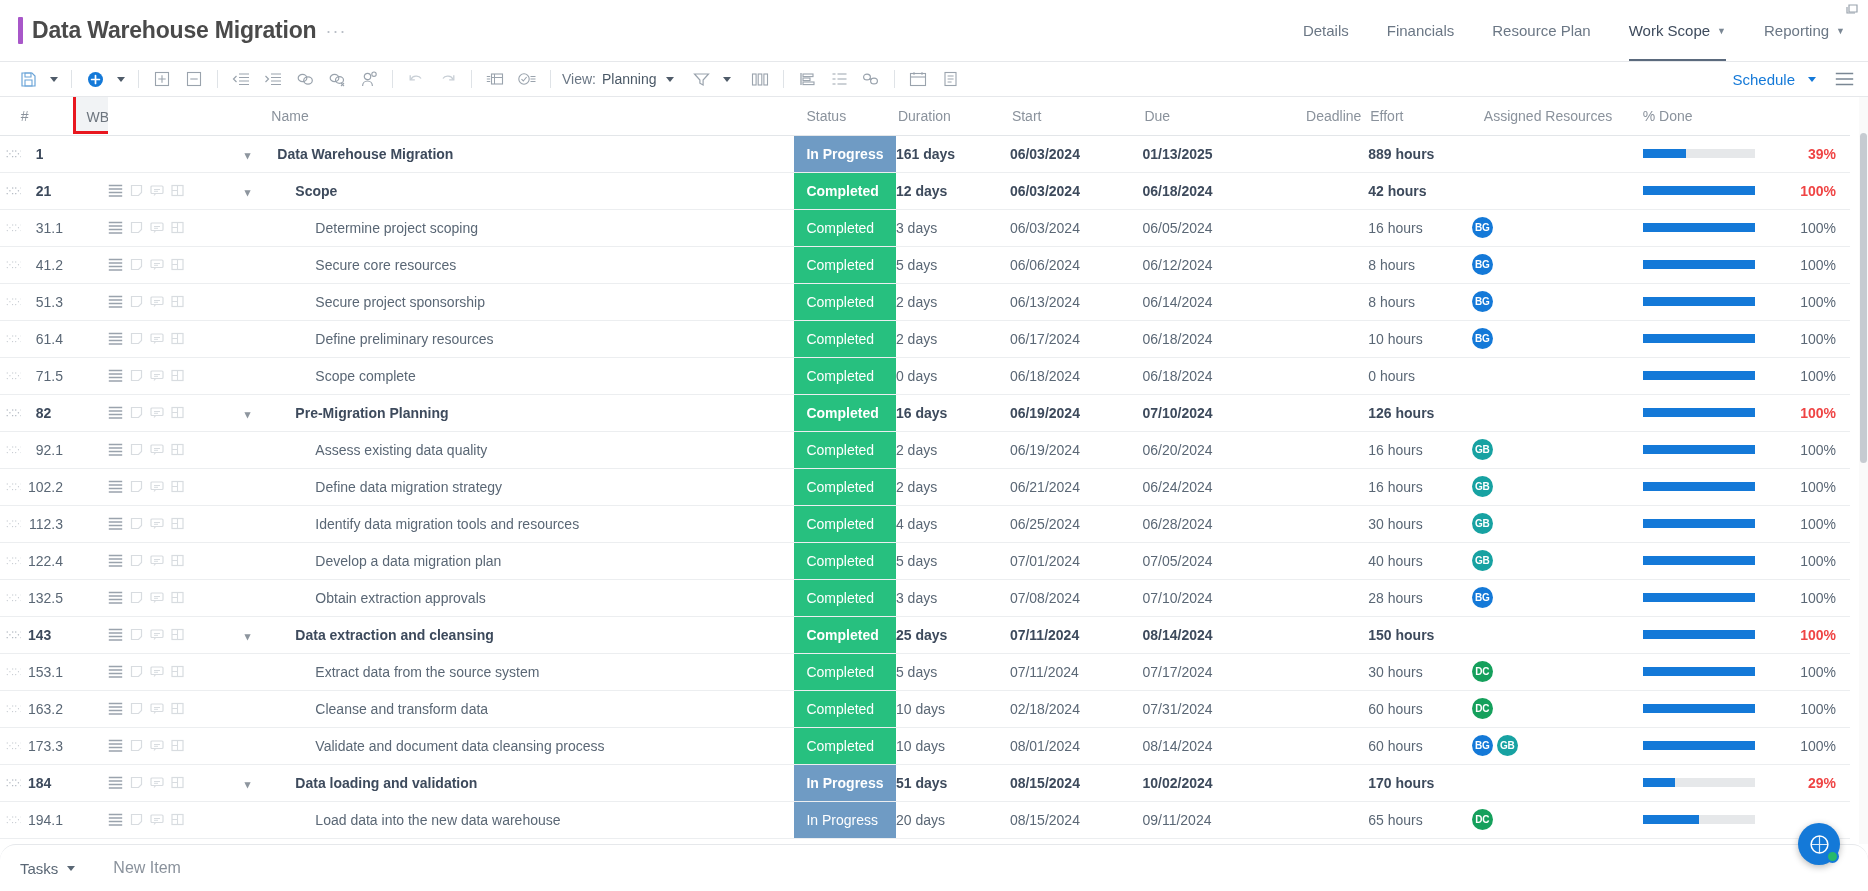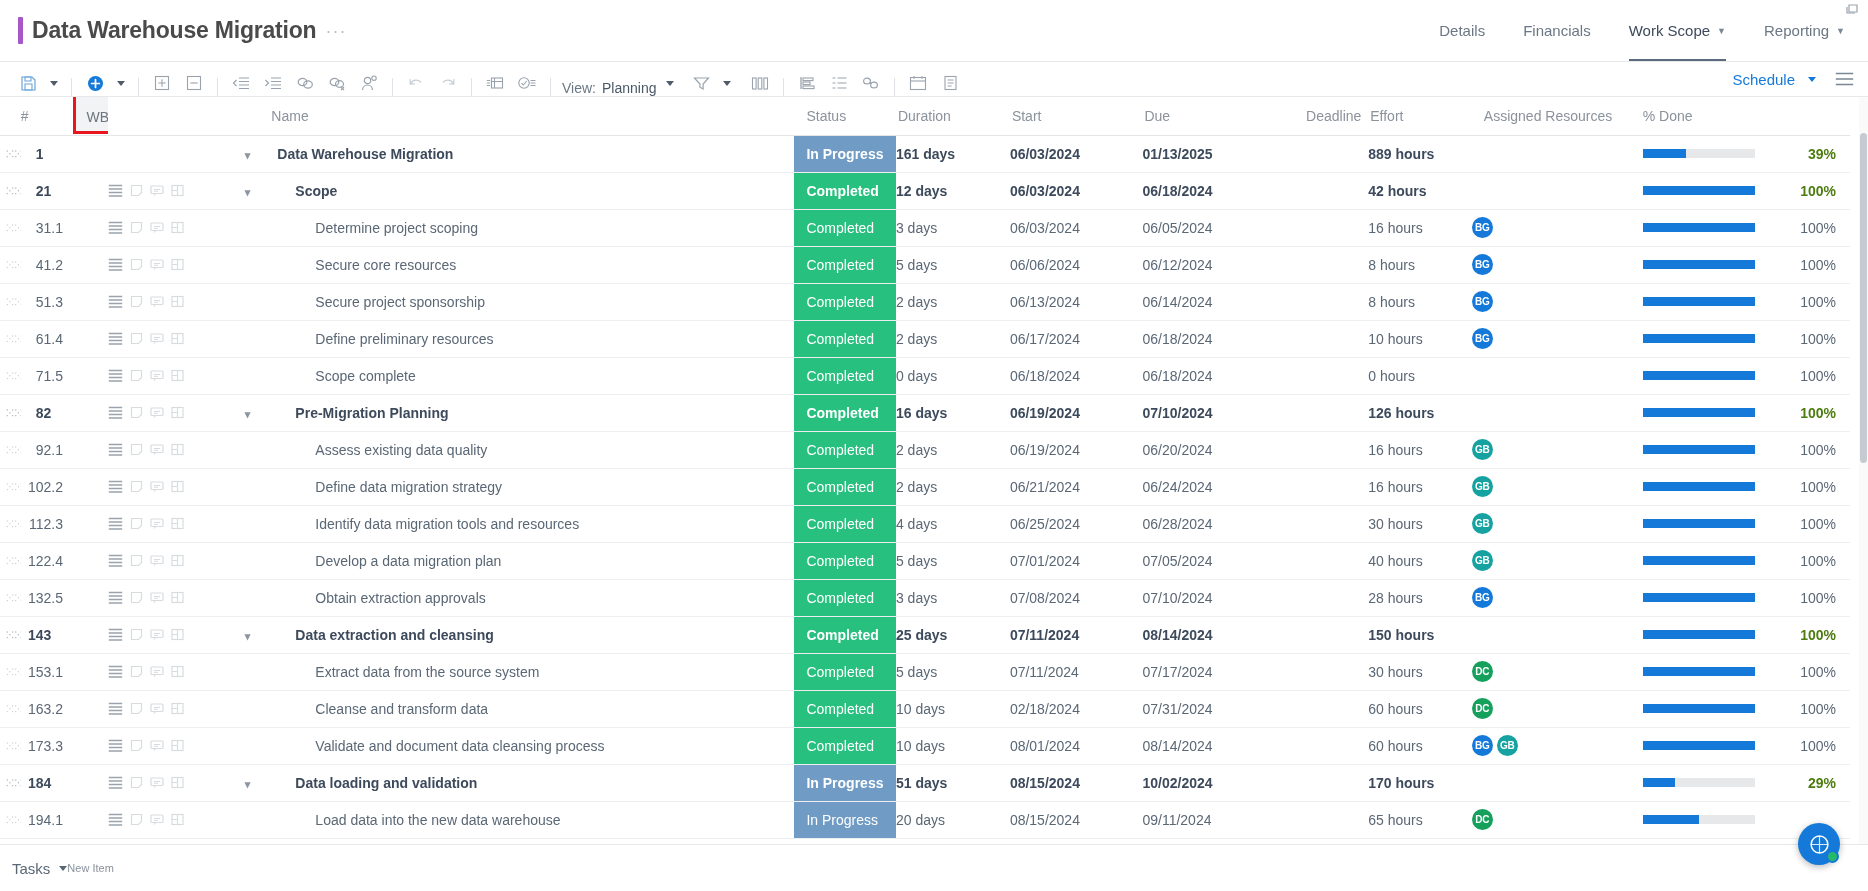--- a/index.html
+++ b/index.html
@@ -35,21 +35,21 @@
   }
   .nav-caret { margin-left:7px; font-size:9px; color:#7a8794; }
   .winbtn { position:absolute; right:8px; top:3px; width:14px; height:12px; }
   .winbtn svg { display:block; }
 
   
   .toolbar {
     height:35px; flex:0 0 35px; display:flex; align-items:center;
     border-bottom:1px solid #e6e8eb; background:#fff; padding:0 12px;
   }
-  .tb { display:flex; align-items:flex-end; height:100%; }
+  .tb { display:flex; align-items:center; height:100%; }
   .ic {
     width:26px; height:26px; display:flex; align-items:center; justify-content:center;
     color:#9aa3ad; cursor:pointer; margin:0 3px; flex:0 0 auto;
   }
   .ic.blue { color:#1479d8; }
   .ic svg { display:block; }
   .caret-btn { width:16px; height:26px; display:flex; align-items:center; justify-content:center; cursor:pointer; margin:0 2px; }
   .caret-btn .tri { width:0;height:0;border-left:4.5px solid transparent;border-right:4.5px solid transparent;border-top:5px solid #4f5b69; }
   .sep { width:1px; height:18px; background:#dfe3e7; margin:0 7px; flex:0 0 auto; }
   .tb-label { font-size:14px; color:#6b7785; margin:0 6px 0 4px; }
@@ -123,34 +123,34 @@
 
   .avatar {
     width:21px;height:21px;border-radius:50%;display:inline-flex;align-items:center;justify-content:center;
     color:#fff;font-size:10px;font-weight:bold;margin-right:4px;vertical-align:middle;letter-spacing:-0.2px;
   }
 
   .pct-wrap { display:flex; align-items:center; width:100%; }
   .pbar { width:112px; height:9px; background:#e6e8ea; position:relative; overflow:hidden; }
   .pbar > i { display:block; height:100%; background:#1479d8; }
   .pct-txt { margin-left:auto; padding-right:14px; font-size:14px; color:#5a6775; }
-  tr.summary .pct-txt { font-weight:bold; color:#4d7c0f; }
+  tr.summary .pct-txt { font-weight:bold; color:#ef4444; }
 
   
   .vscroll { position:absolute; right:0; top:0; width:9px; height:100%; background:#fafafa; }
   .vscroll > i { position:absolute; left:1px; top:36px; width:7px; height:330px; background:#c6cbd1; border-radius:4px; display:block; }
 
   
   .footer {
     height:47px; flex:0 0 47px; border-top:1px solid #e6e8eb; background:#fff;
-    display:flex; align-items:center; padding-left:12px; position:relative;
+    display:flex; align-items:center; padding-left:20px; position:relative;border-radius:16px;
   }
   .f-tasks { font-size:15px; color:#5a6775; display:flex; align-items:center; cursor:pointer; }
   .f-tasks .tri { width:0;height:0;border-left:4.5px solid transparent;border-right:4.5px solid transparent;border-top:5px solid #5a6775; margin-left:9px; }
-  .f-new { font-size:11px; color:#8a929c; cursor:pointer; }
+  .f-new { font-size:16px; color:#8a929c; margin-left:38px; cursor:pointer; }
 
   .fab {
     position:absolute; right:28px; bottom:26px; width:42px; height:42px; border-radius:50%;
     background:#1479d8; display:flex; align-items:center; justify-content:center;
     box-shadow:0 2px 7px rgba(0,0,0,0.28); cursor:pointer; z-index:30;
   }
   .fab .dot { position:absolute; right:1px; bottom:2px; width:13px;height:13px;border-radius:50%;background:#27b96b;border:2px solid #1479d8; }
 </style>
 </head>
 <body>
@@ -162,20 +162,23 @@
       <div class="title-accent"></div>
       <div class="proj-title">Data Warehouse Migration</div>
       <div class="title-dots">···</div>
     </div>
     <div class="nav" id="nav">
         <div class="nav-item">
           <span>Details</span>
         </div>
         <div class="nav-item">
           <span>Financials</span>
+        </div>
+        <div class="nav-item">
+          <span>Resource Plan</span>
         </div>
         <div class="nav-item active">
           <span>Work Scope</span>
           <span class="nav-caret">▼</span>
         </div>
         <div class="nav-item">
           <span>Reporting</span>
           <span class="nav-caret">▼</span>
         </div>
       </div>

